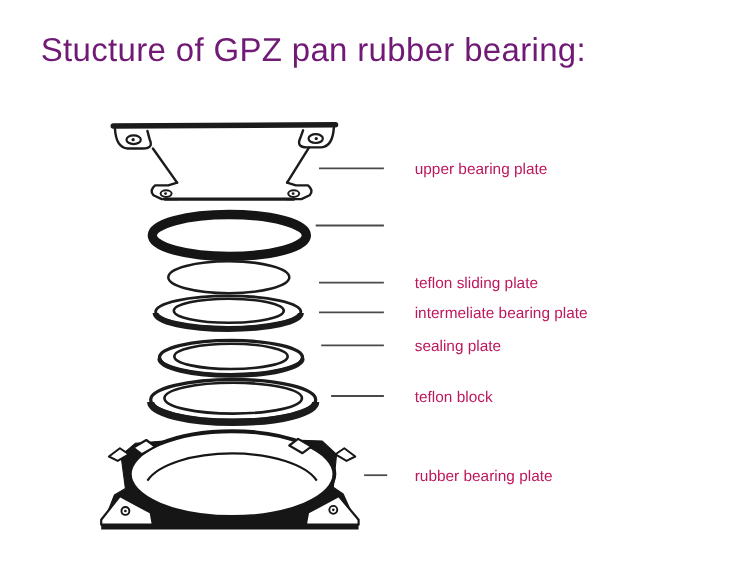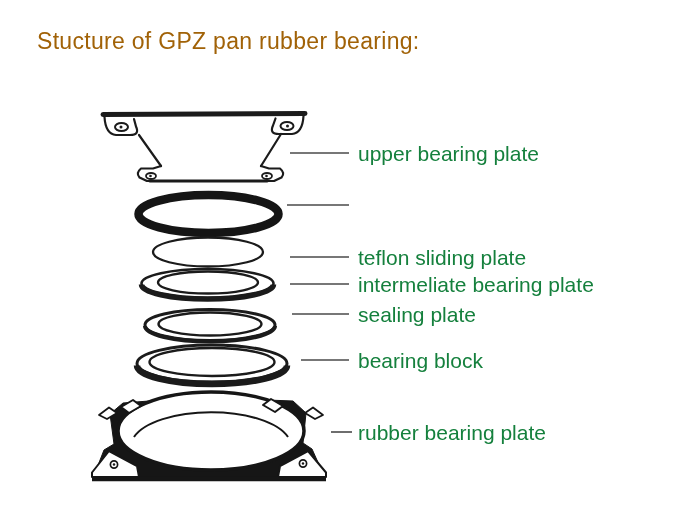--- a/index.html
+++ b/index.html
@@ -7,33 +7,33 @@
     position:relative;
     width:680px; height:530px;
     background:#ffffff;
     overflow:hidden;
     font-family:"Liberation Sans", sans-serif;
     color:#1d1d1d;
   }
   .title {
     position:absolute;
     left:37px; top:29px;
-    font-size:23px;
+    font-size:30px;
     line-height:1.1;
     letter-spacing:0.3px;
-    color:#a16207;
+    color:#701a75;
     white-space:nowrap;
   }
   .part-label {
     position:absolute;
-    left:358px;
+    left:377px;
     transform:translateY(-50%);
-    font-size:21px;
+    font-size:14px;
     line-height:1;
-    color:#15803d;
+    color:#be185d;
     white-space:nowrap;
   }
   svg.drawing { position:absolute; left:0; top:0; }
 </style>
 </head>
 <body>
 
 <div class="stage">
 
   <div class="title">Stucture of GPZ pan rubber bearing:</div>
@@ -106,16 +106,16 @@
       <circle cx="303" cy="463.5" r="3.6" fill="#ffffff" stroke="#161616" stroke-width="1.7"></circle>
       <circle cx="303" cy="463.5" r="1.2" fill="#161616"></circle>
       <line x1="92" y1="479" x2="326" y2="479" stroke="#161616" stroke-width="4.5"></line>
     </g>
   </svg>
 
   <div class="part-label" style="top:153px">upper bearing plate</div>
   <div class="part-label" style="top:284px">intermeliate bearing plate</div>
   <div class="part-label" style="top:257px">teflon sliding plate</div>
   <div class="part-label" style="top:314px">sealing plate</div>
-  <div class="part-label" style="top:360px">bearing block</div>
+  <div class="part-label" style="top:360px">teflon block</div>
   <div class="part-label" style="top:432px">rubber bearing plate</div>
 
 </div>
 
 </body></html>

